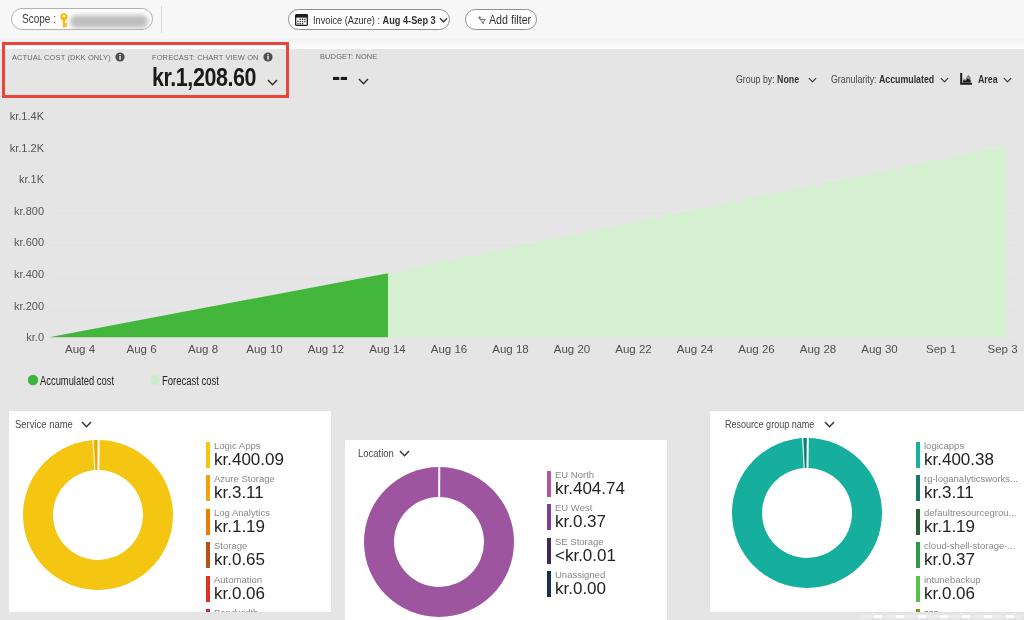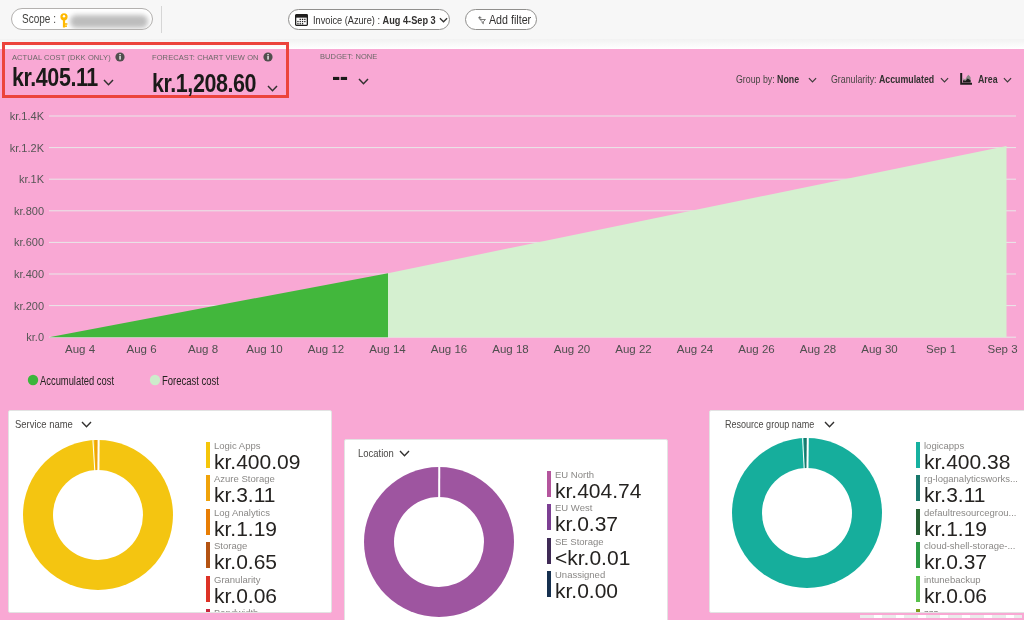--- a/index.html
+++ b/index.html
@@ -1,39 +1,39 @@
 <!DOCTYPE html>
 <html><head>
 <meta charset="utf-8">
 <style>
 * { margin:0; padding:0; box-sizing:border-box; }
 html,body { width:1024px; height:620px; overflow:hidden; background:#fff;
   font-family:"Liberation Sans", sans-serif; }
-#stage { position:relative; width:1024px; height:620px; background:#f9a8d4; }
+#stage { position:relative; width:1024px; height:620px; background:#e5e5e5; }
 .abs { position:absolute; }
 
 #topbar { left:0; top:0; width:1024px; height:39px; background:#f7f7f7; }
 .pill { position:absolute; background:#fff; border:1px solid #908f8d; border-radius:12px;
   display:flex; align-items:center; font-size:12px; color:#323130; white-space:nowrap; overflow:hidden; }
 .lbl { font-size:7.5px; color:#6a6867; letter-spacing:.1px; font-weight:normal; }
 .metricval { font-size:25px; font-weight:bold; color:#1b1a19; letter-spacing:-0.5px; }
 .ddval { font-weight:bold; color:#323130; }
 
 .card { position:absolute; top:410px; height:203px; background:#fff;
   border:1px solid #e3e3e3; border-radius:2px; overflow:hidden; }
 .cardhead { position:absolute; top:7px; font-size:11px; color:#4a4846; white-space:nowrap; }
 .donut { position:absolute; width:150px; height:150px; border-radius:50%; }
 .donut .hole { position:absolute; left:30px; top:30px; width:90px; height:90px;
   border-radius:50%; background:#fff; }
 .sliver { position:absolute; left:74px; top:0px; width:2px; height:75px; background:#fff;
   transform-origin:50% 100%; }
 .lrow { position:absolute; }
 .lbar { position:absolute; left:0; top:2px; width:4px; height:26px; }
 .lname { position:absolute; left:8px; top:0px; font-size:9.5px; color:#8a8886; white-space:nowrap; }
-.lval { position:absolute; left:8px; top:10px; font-size:21px; color:#252321; white-space:nowrap; }
+.lval { position:absolute; left:8px; top:10px; font-size:17px; color:#252321; white-space:nowrap; }
 </style>
 </head>
 <body>
 <div id="stage">
 
   <div id="topbar" class="abs"></div>
   <div class="abs" style="left:0; top:39px; width:1024px; height:10px; background:linear-gradient(#f2f2f2,#ffffff);"></div>
 
   <div class="pill" style="left:11px; top:8px; width:142px; height:22px; padding-left:10px; border-color:#b3b1af;">
     <span style="display:inline-block; transform:scaleX(0.8); transform-origin:0 50%; font-size:12.5px; color:#3f3e3c;">Scope&nbsp;:</span>
@@ -84,36 +84,31 @@
   <div class="abs" style="left:2px; top:42px; width:287px; height:56px; border:3.5px solid #ec443c;"></div>
 
   <div class="abs" style="left:12px; top:52px;">
     <div class="lbl">ACTUAL COST (DKK ONLY)
       <svg width="10" height="10" viewBox="0 0 10 10" style="vertical-align:-2px; margin-left:2px;">
         <circle cx="5" cy="5" r="4.6" fill="#504e4d"></circle>
           <rect x="4.4" y="4" width="1.3" height="3.6" fill="#fff"></rect>
           <rect x="4.4" y="2" width="1.3" height="1.3" fill="#fff"></rect>
       </svg>
     </div>
-    <div style="margin-top:1px;"><span class="metricval" style="display:inline-block; transform:scaleX(0.86); transform-origin:0 50%;">kr.405.11</span>
-      <svg width="11" height="7" viewBox="0 0 11 7" style="margin-left:-13px;">
-          <polyline points="1,1 5.5,5.7 10,1" fill="none" stroke="#323130" stroke-width="1.5"></polyline>
-        </svg>
-    </div>
   </div>
 
   <div class="abs" style="left:152px; top:52px;">
     <div class="lbl">FORECAST: CHART VIEW ON
       <svg width="10" height="10" viewBox="0 0 10 10" style="vertical-align:-2px; margin-left:2px;">
         <circle cx="5" cy="5" r="4.6" fill="#504e4d"></circle>
           <rect x="4.4" y="4" width="1.3" height="3.6" fill="#fff"></rect>
           <rect x="4.4" y="2" width="1.3" height="1.3" fill="#fff"></rect>
       </svg>
     </div>
-    <div style="margin-top:7px;"><span class="metricval" style="display:inline-block; transform:scaleX(0.86); transform-origin:0 50%;">kr.1,208.60</span>
+    <div style="margin-top:1px;"><span class="metricval" style="display:inline-block; transform:scaleX(0.86); transform-origin:0 50%;">kr.1,208.60</span>
       <svg width="11" height="7" viewBox="0 0 11 7" style="margin-left:-10px;">
           <polyline points="1,1 5.5,5.7 10,1" fill="none" stroke="#323130" stroke-width="1.5"></polyline>
         </svg>
     </div>
   </div>
 
   <div class="abs" style="left:320px; top:52px;">
     <div class="lbl">BUDGET: NONE</div>
     <div style="margin-top:1px; padding-left:12px;"><span class="metricval">--</span>
       <svg width="11" height="7" viewBox="0 0 11 7" style="margin-left:6px;">
@@ -221,21 +216,21 @@
         <div class="lname">Log Analytics</div>
         <div class="lval">kr.1.19</div>
     </div>
     <div class="lrow" style="left:197px; top:129px; width:120px;">
       <div class="lbar" style="background:#b45312;"></div>
         <div class="lname">Storage</div>
         <div class="lval">kr.0.65</div>
     </div>
     <div class="lrow" style="left:197px; top:162.5px; width:120px;">
       <div class="lbar" style="background:#dd3226;"></div>
-        <div class="lname">Granularity</div>
+        <div class="lname">Automation</div>
         <div class="lval">kr.0.06</div>
     </div>
     <div class="lrow" style="left:197px; top:196px; width:120px;">
       <div class="lbar" style="background:#c7283c;"></div>
         <div class="lname">Bandwidth</div>
     </div>
   </div>
 
   <div class="card" style="left:344px; width:324px;margin-top:29px;">
     <div class="cardhead" style="left:12.5px;"><span style="display:inline-block; transform:scaleX(0.86); transform-origin:0 50%;">Location</span>

